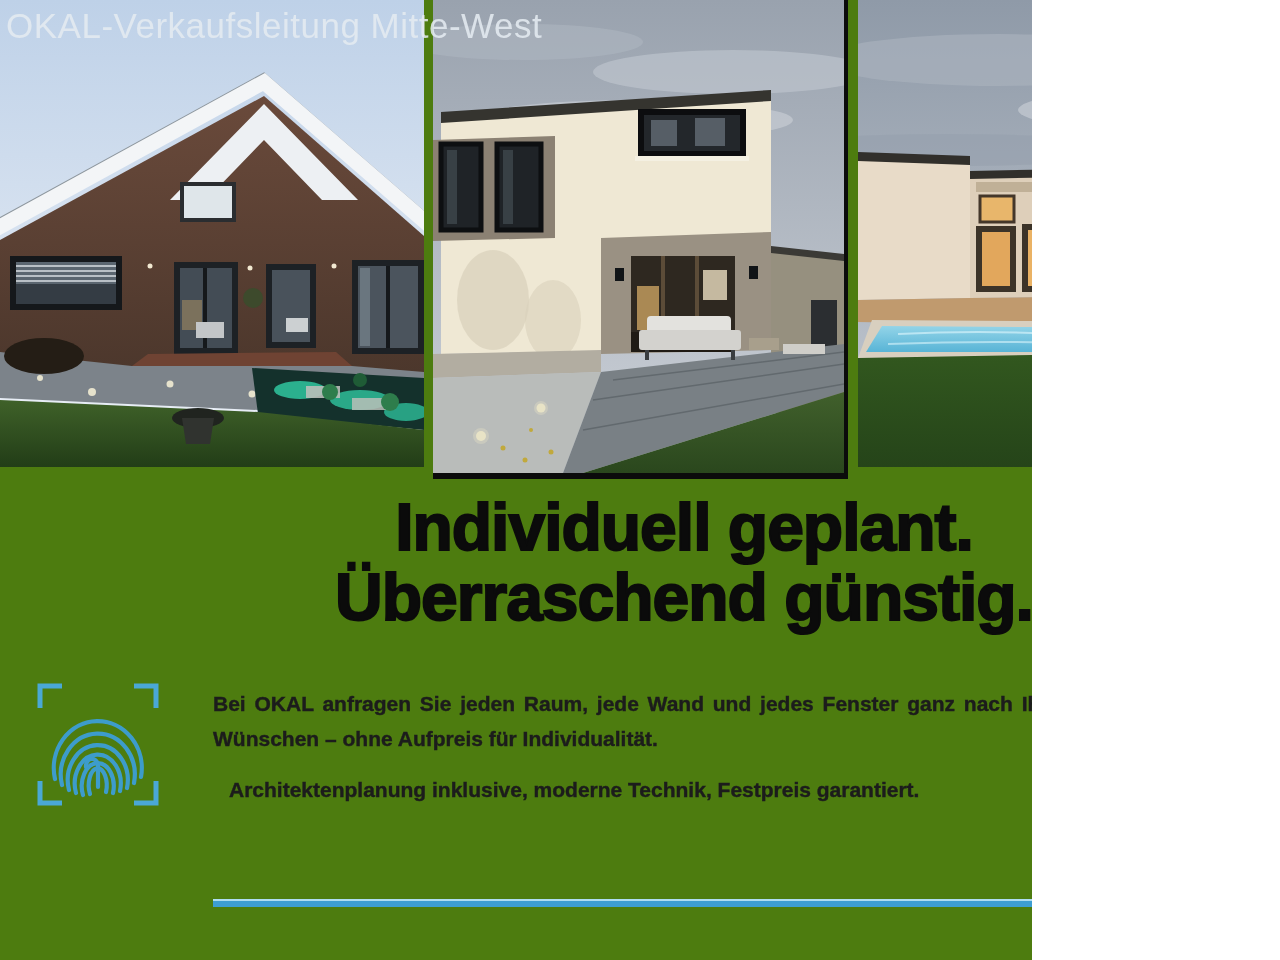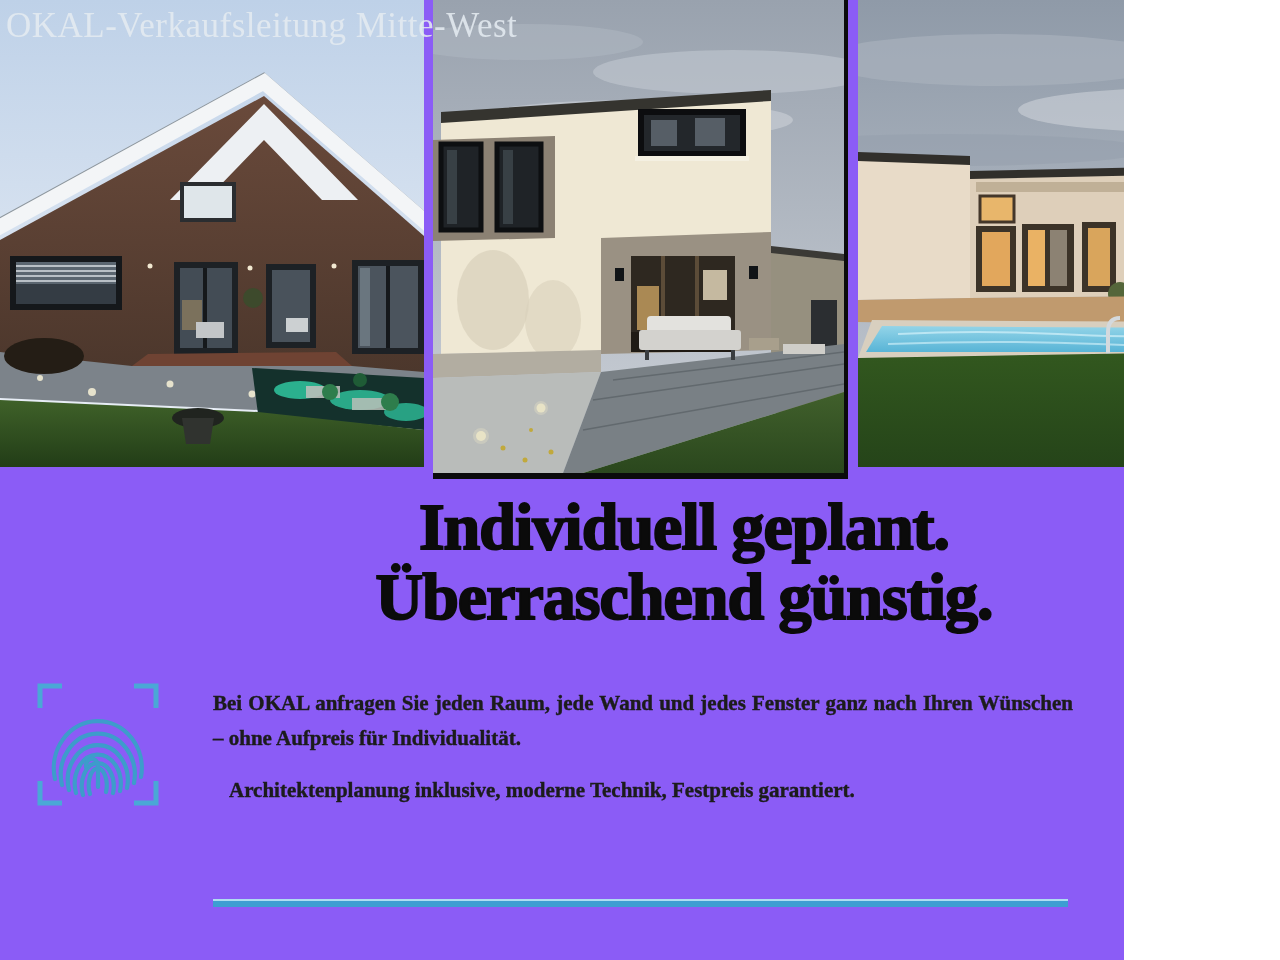--- a/index.html
+++ b/index.html
@@ -1,18 +1,18 @@
 <!DOCTYPE html>
 <html><head>
 <meta charset="utf-8">
 <title></title>
 <style>
   html,body{margin:0;padding:0;background:#ffffff;}
   body{width:1280px;height:960px;font-family:"Liberation Sans",sans-serif;}
-  .canvas{position:relative;width:1124px;height:960px;background:#8b5cf6;overflow:hidden;font-family:Liberation Serif, serif;}
+  .canvas{position:relative;width:1032px;height:960px;background:#4d7c0f;overflow:hidden;}
 
   
   .photo{position:absolute;top:0;overflow:hidden;background:#dfe5ea;}
   .photo svg{display:block;width:100%;height:100%;}
   .photo-left{left:0;width:424px;height:467px;}
   .photo-middle{left:433px;width:415px;height:479px;border-right:4px solid #0b0b0b;border-bottom:6px solid #0b0b0b;box-sizing:border-box;}
   .photo-right{left:858px;width:422px;height:467px;}
 
   .watermark{
     position:absolute;left:6px;top:6px;z-index:5;

